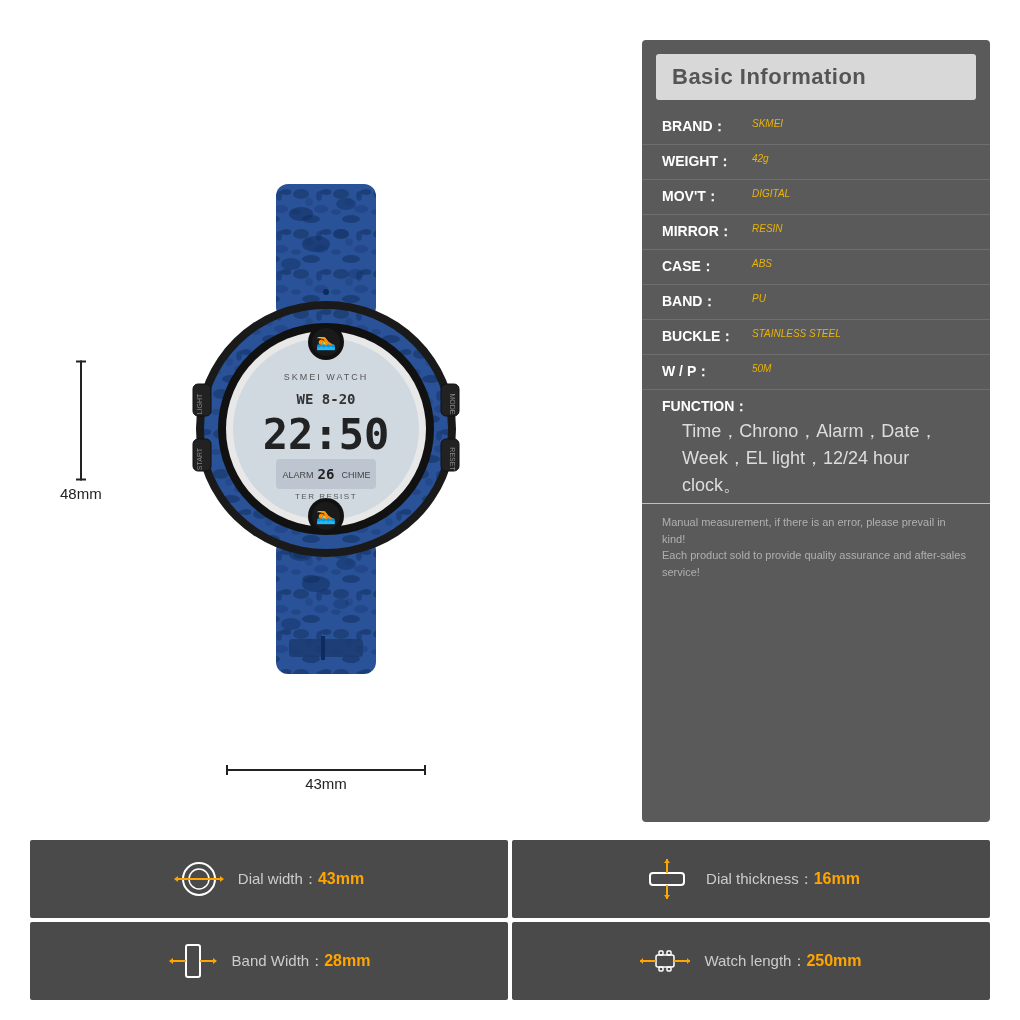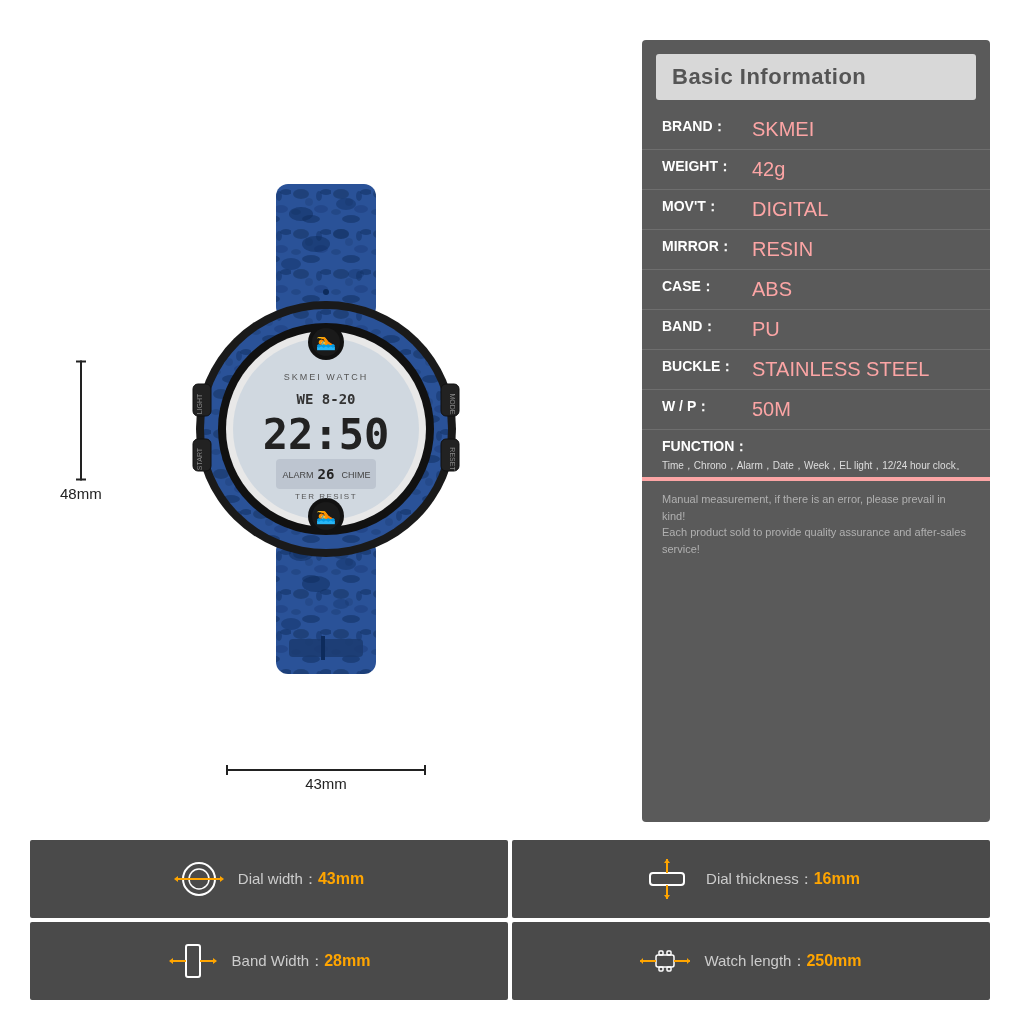--- a/index.html
+++ b/index.html
@@ -147,40 +147,42 @@
 
     .info-label {
       font-weight: bold;
       color: #fff;
       font-size: 14px;
       min-width: 90px;
       flex-shrink: 0;
     }
 
     .info-value {
-      color: #fca5a5;
-      font-size: 20px;
+      color: #eab308;
+      font-size: 10px;
       flex: 1;
+      font-style: italic;
     }
 
     .function-row {
       display: flex;
       flex-direction: column;
       padding: 8px 20px 4px 20px;
-      border-bottom: 4px solid #fca5a5;
+      border-bottom: 1px solid #fca5a5;
     }
 
     .function-row .info-label {
       margin-bottom: 2px;
     }
 
     .function-value {
       color: #ddd;
-      font-size: 10px;
+      font-size: 18px;
       line-height: 1.5;
+      margin-left: 20px;
     }
 
     .disclaimer {
       padding: 10px 20px 0 20px;
       font-size: 11px;
       color: #b0b0b0;
       line-height: 1.5;
     }
 
     

